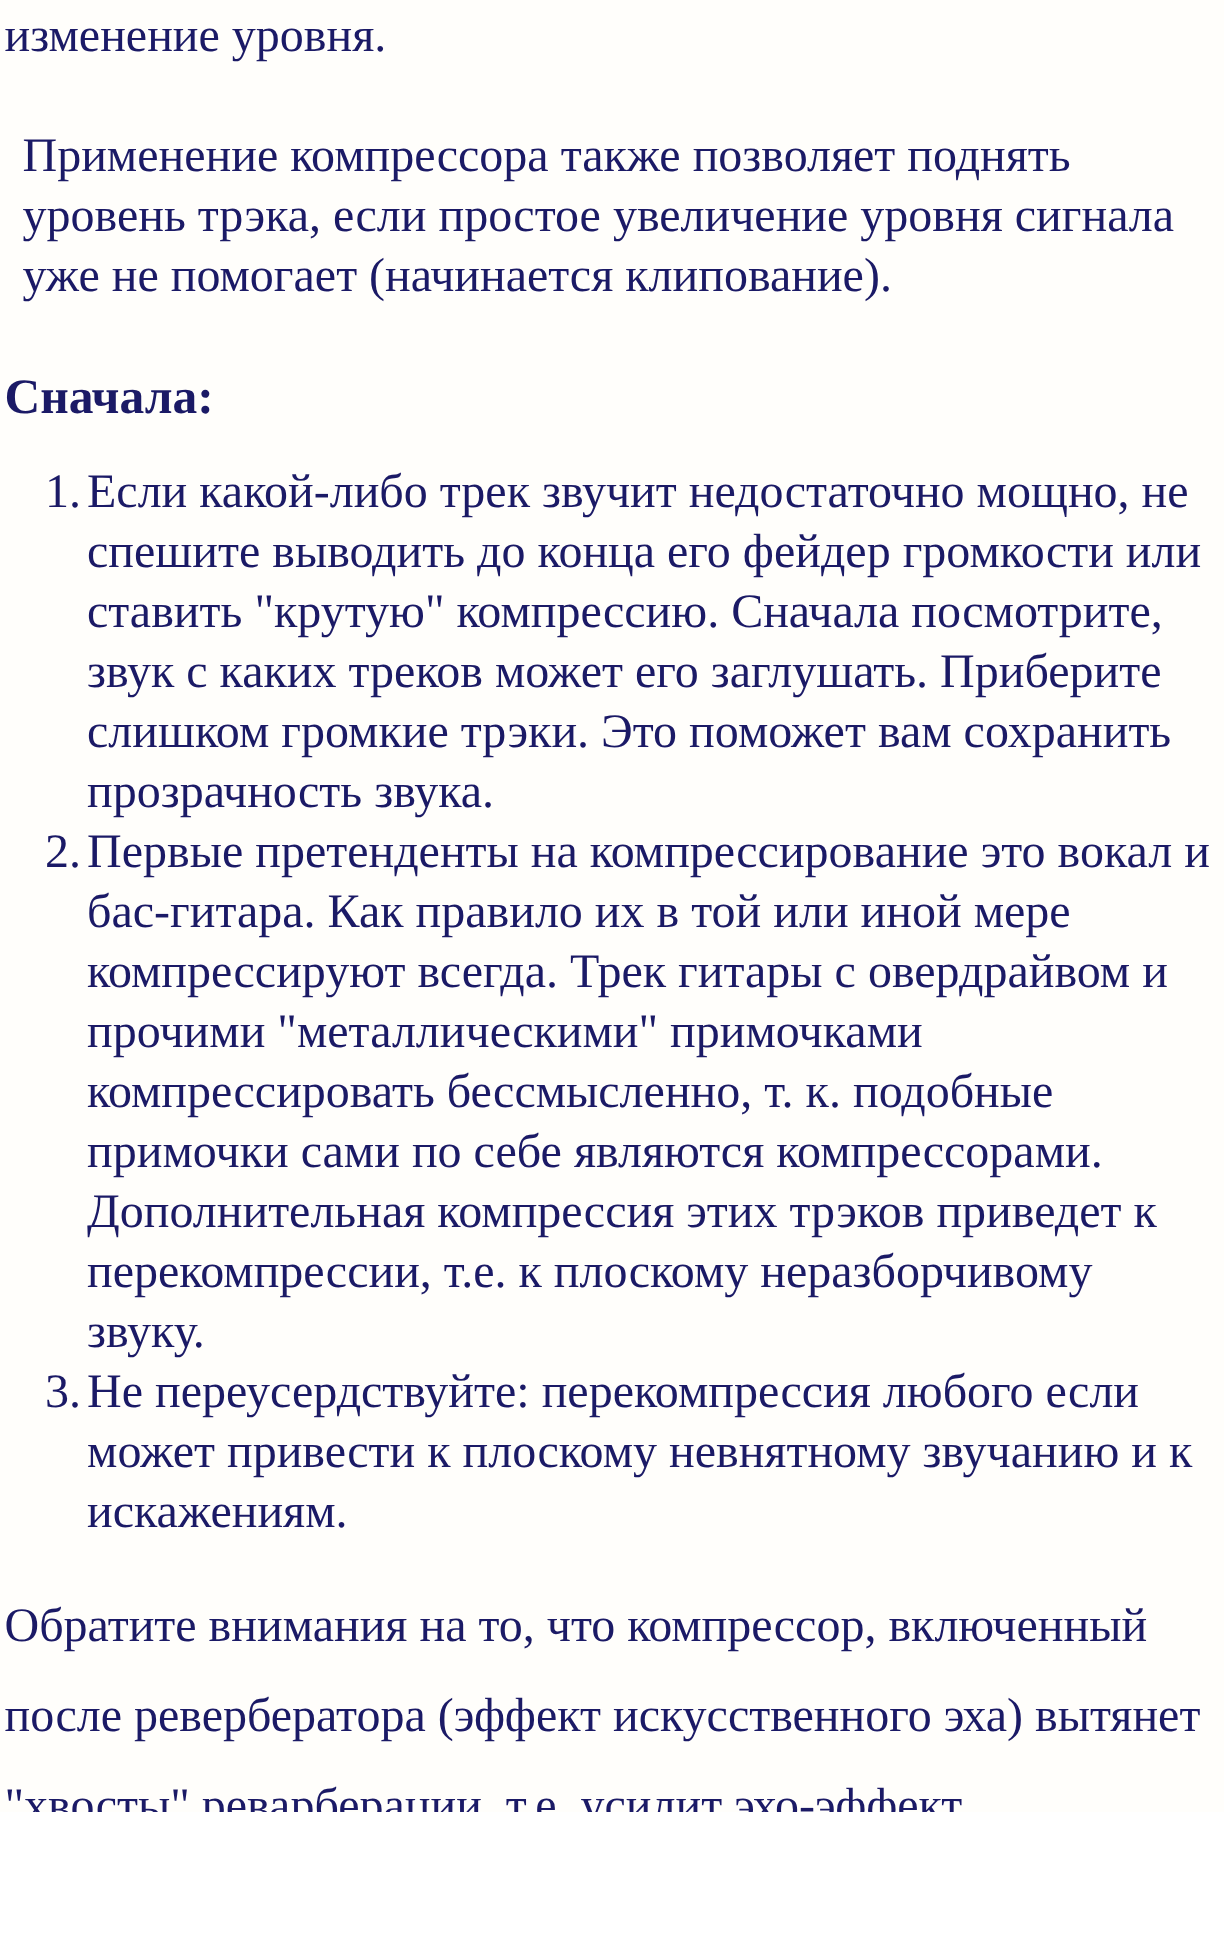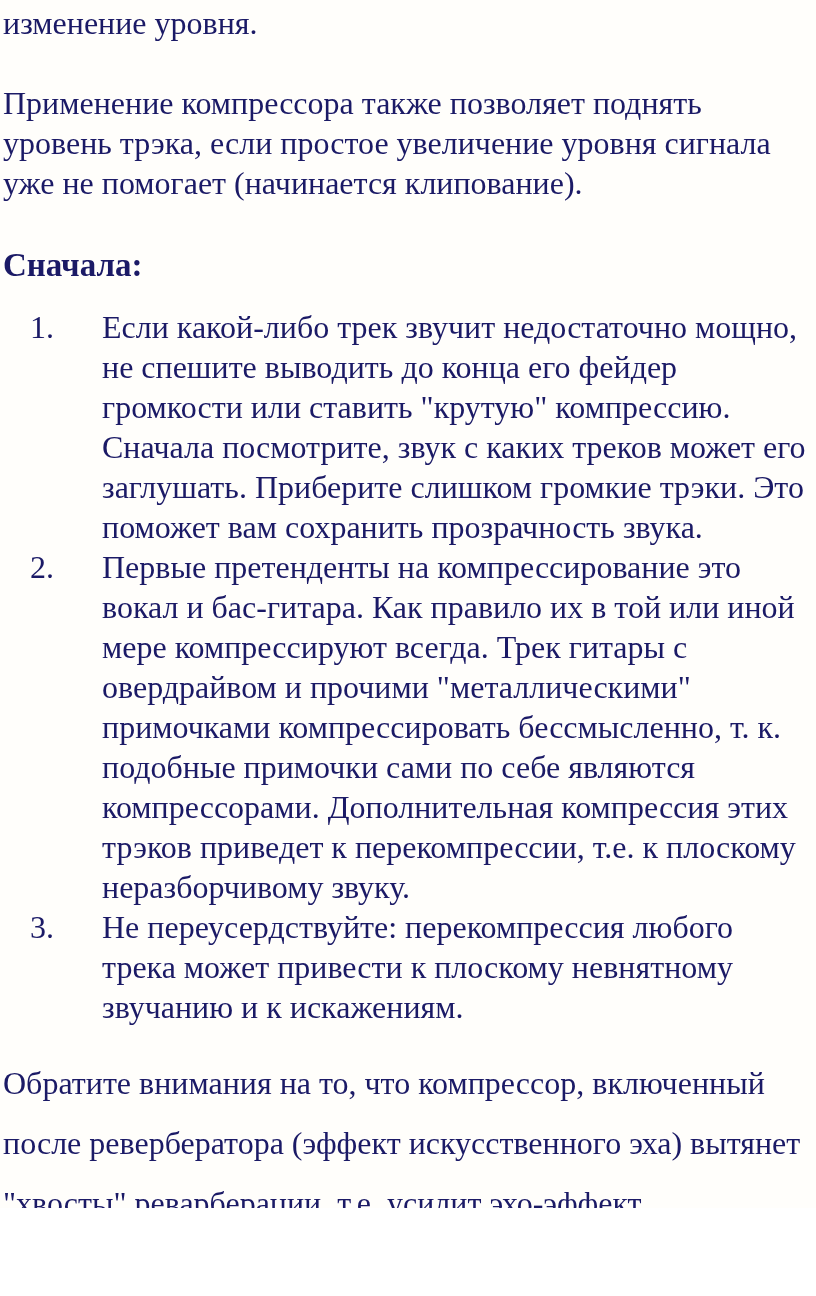--- a/index.html
+++ b/index.html
@@ -17,21 +17,21 @@
     font-family: "Liberation Serif", "DejaVu Serif", serif;
     font-size: 32px;
     line-height: 40px;
     padding: 3px 2px 0 3px;
     overflow: hidden;
   }
   .fragment {
     margin: 0 0 40px 0;
   }
   .para {
-    margin: 0 0 40px 0;
+    margin: 0 0 40px 12px;
   }
   .heading {
     font-size: 33px;
     font-weight: bold;
     line-height: 44px;
     margin: 0 0 20px 0;
   }
   .tips {
     margin: 0 0 26px 0;
   }
@@ -39,21 +39,20 @@
     display: flex;
     align-items: flex-start;
   }
   .tip-marker {
     flex: 0 0 auto;
     width: 28px;
     margin-left: 27px;
   }
   .tip-text {
     flex: 1 1 auto;
-    margin-left: 44px;
   }
   .closing {
     line-height: 60px;
     margin: 0;
   }
 </style>
 </head>
 <body>
 
 <div class="page">
@@ -71,20 +70,20 @@
       <span class="tip-text">Если какой-либо трек звучит недостаточно мощно, не спешите выводить до конца его фейдер громкости или ставить "крутую" компрессию. Сначала посмотрите, звук с каких треков может его заглушать. Приберите слишком громкие трэки. Это поможет вам сохранить прозрачность звука.</span>
     </div>
 
     <div class="tip">
       <span class="tip-marker">2.</span>
       <span class="tip-text">Первые претенденты на компрессирование это вокал и бас-гитара. Как правило их в той или иной мере компрессируют всегда. Трек гитары с овердрайвом и прочими "металлическими" примочками компрессировать бессмысленно, т. к. подобные примочки сами по себе являются компрессорами. Дополнительная компрессия этих трэков приведет к перекомпрессии, т.е. к плоскому неразборчивому звуку.</span>
     </div>
 
     <div class="tip">
       <span class="tip-marker">3.</span>
-      <span class="tip-text">Не переусердствуйте: перекомпрессия любого трека может привести к плоскому невнятному звучанию и к искажениям.</span>
+      <span class="tip-text">Не переусердствуйте: перекомпрессия любого если может привести к плоскому невнятному звучанию и к искажениям.</span>
     </div>
 
   </div>
 
   <p class="closing">Обратите внимания на то, что компрессор, включенный после ревербератора (эффект искусственного эха) вытянет "хвосты" реварберации, т.е. усилит эхо-эффект.</p>
 
 </div>
 
 </body></html>

